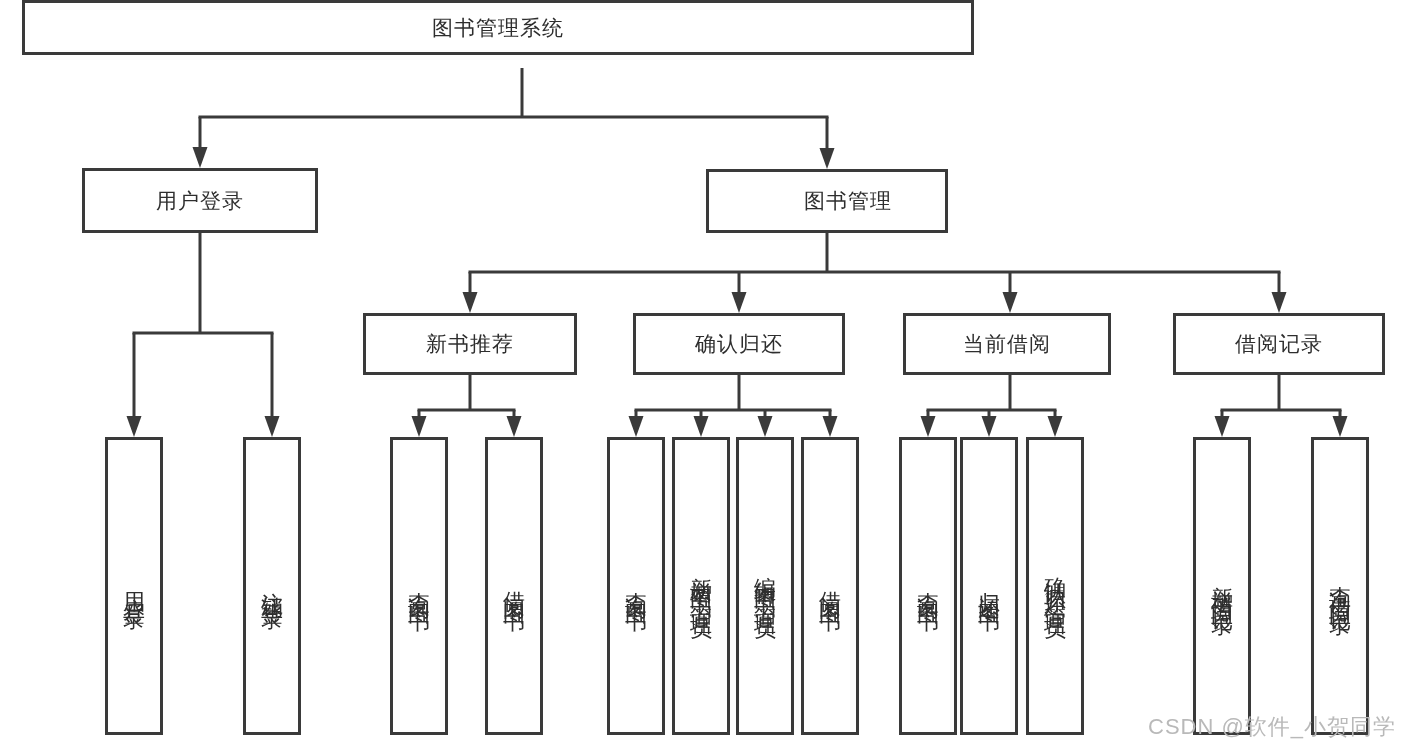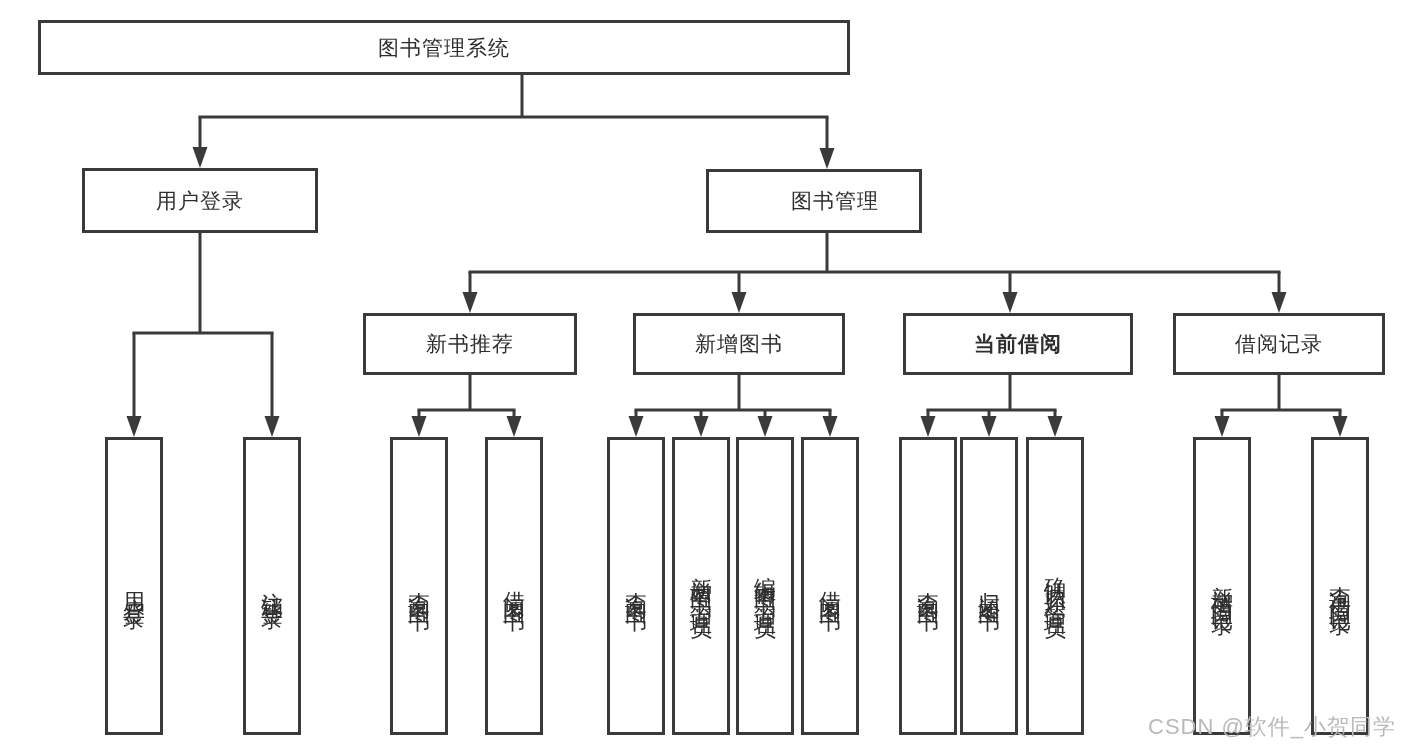--- a/index.html
+++ b/index.html
@@ -138,38 +138,38 @@
     <g>
       <line x1="1279" y1="375" x2="1279" y2="410"></line>
       <line x1="1220.5" y1="410" x2="1341.5" y2="410"></line>
       <line x1="1222" y1="410" x2="1222" y2="421"></line>
       <polygon points="1222,437 1214.5,416 1229.5,416"></polygon>
       <line x1="1340" y1="410" x2="1340" y2="421"></line>
       <polygon points="1340,437 1332.5,416 1347.5,416"></polygon>
     </g>
   </svg>
 
-  <div class="box hbox" style="left:22px; top:20px; width:812px; height:55px;margin-left:16px;">
+  <div class="box hbox" style="left:22px; top:0; width:952px; height:55px;">
     <span>图书管理系统</span>
   </div>
 
   <div class="box hbox" style="left:82px; top:168px; width:236px; height:65px;">
     <span>用户登录</span>
   </div>
-  <div class="box hbox" style="left:706px; top:169px; width:216px; height:64px;padding-left:42px;">
+  <div class="box hbox" style="left:706px; top:169px; width:242px; height:64px;padding-left:42px;">
     <span>图书管理</span>
   </div>
 
   <div class="box hbox" style="left:363px; top:313px; width:214px; height:62px;text-align:right;">
     <span>新书推荐</span>
   </div>
   <div class="box hbox" style="left:633px; top:313px; width:212px; height:62px;">
-    <span>新增图书</span>
-  </div>
-  <div class="box hbox" style="left:903px; top:313px; width:230px; height:62px;font-weight:bold;">
+    <span>确认归还</span>
+  </div>
+  <div class="box hbox" style="left:903px; top:313px; width:208px; height:62px;">
     <span>当前借阅</span>
   </div>
   <div class="box hbox" style="left:1173px; top:313px; width:212px; height:62px;">
     <span>借阅记录</span>
   </div>
 
   <div class="box leaf" style="left:105px;">
     <span class="vtext">用户登录</span>
   </div>
   <div class="box leaf" style="left:243px;">

